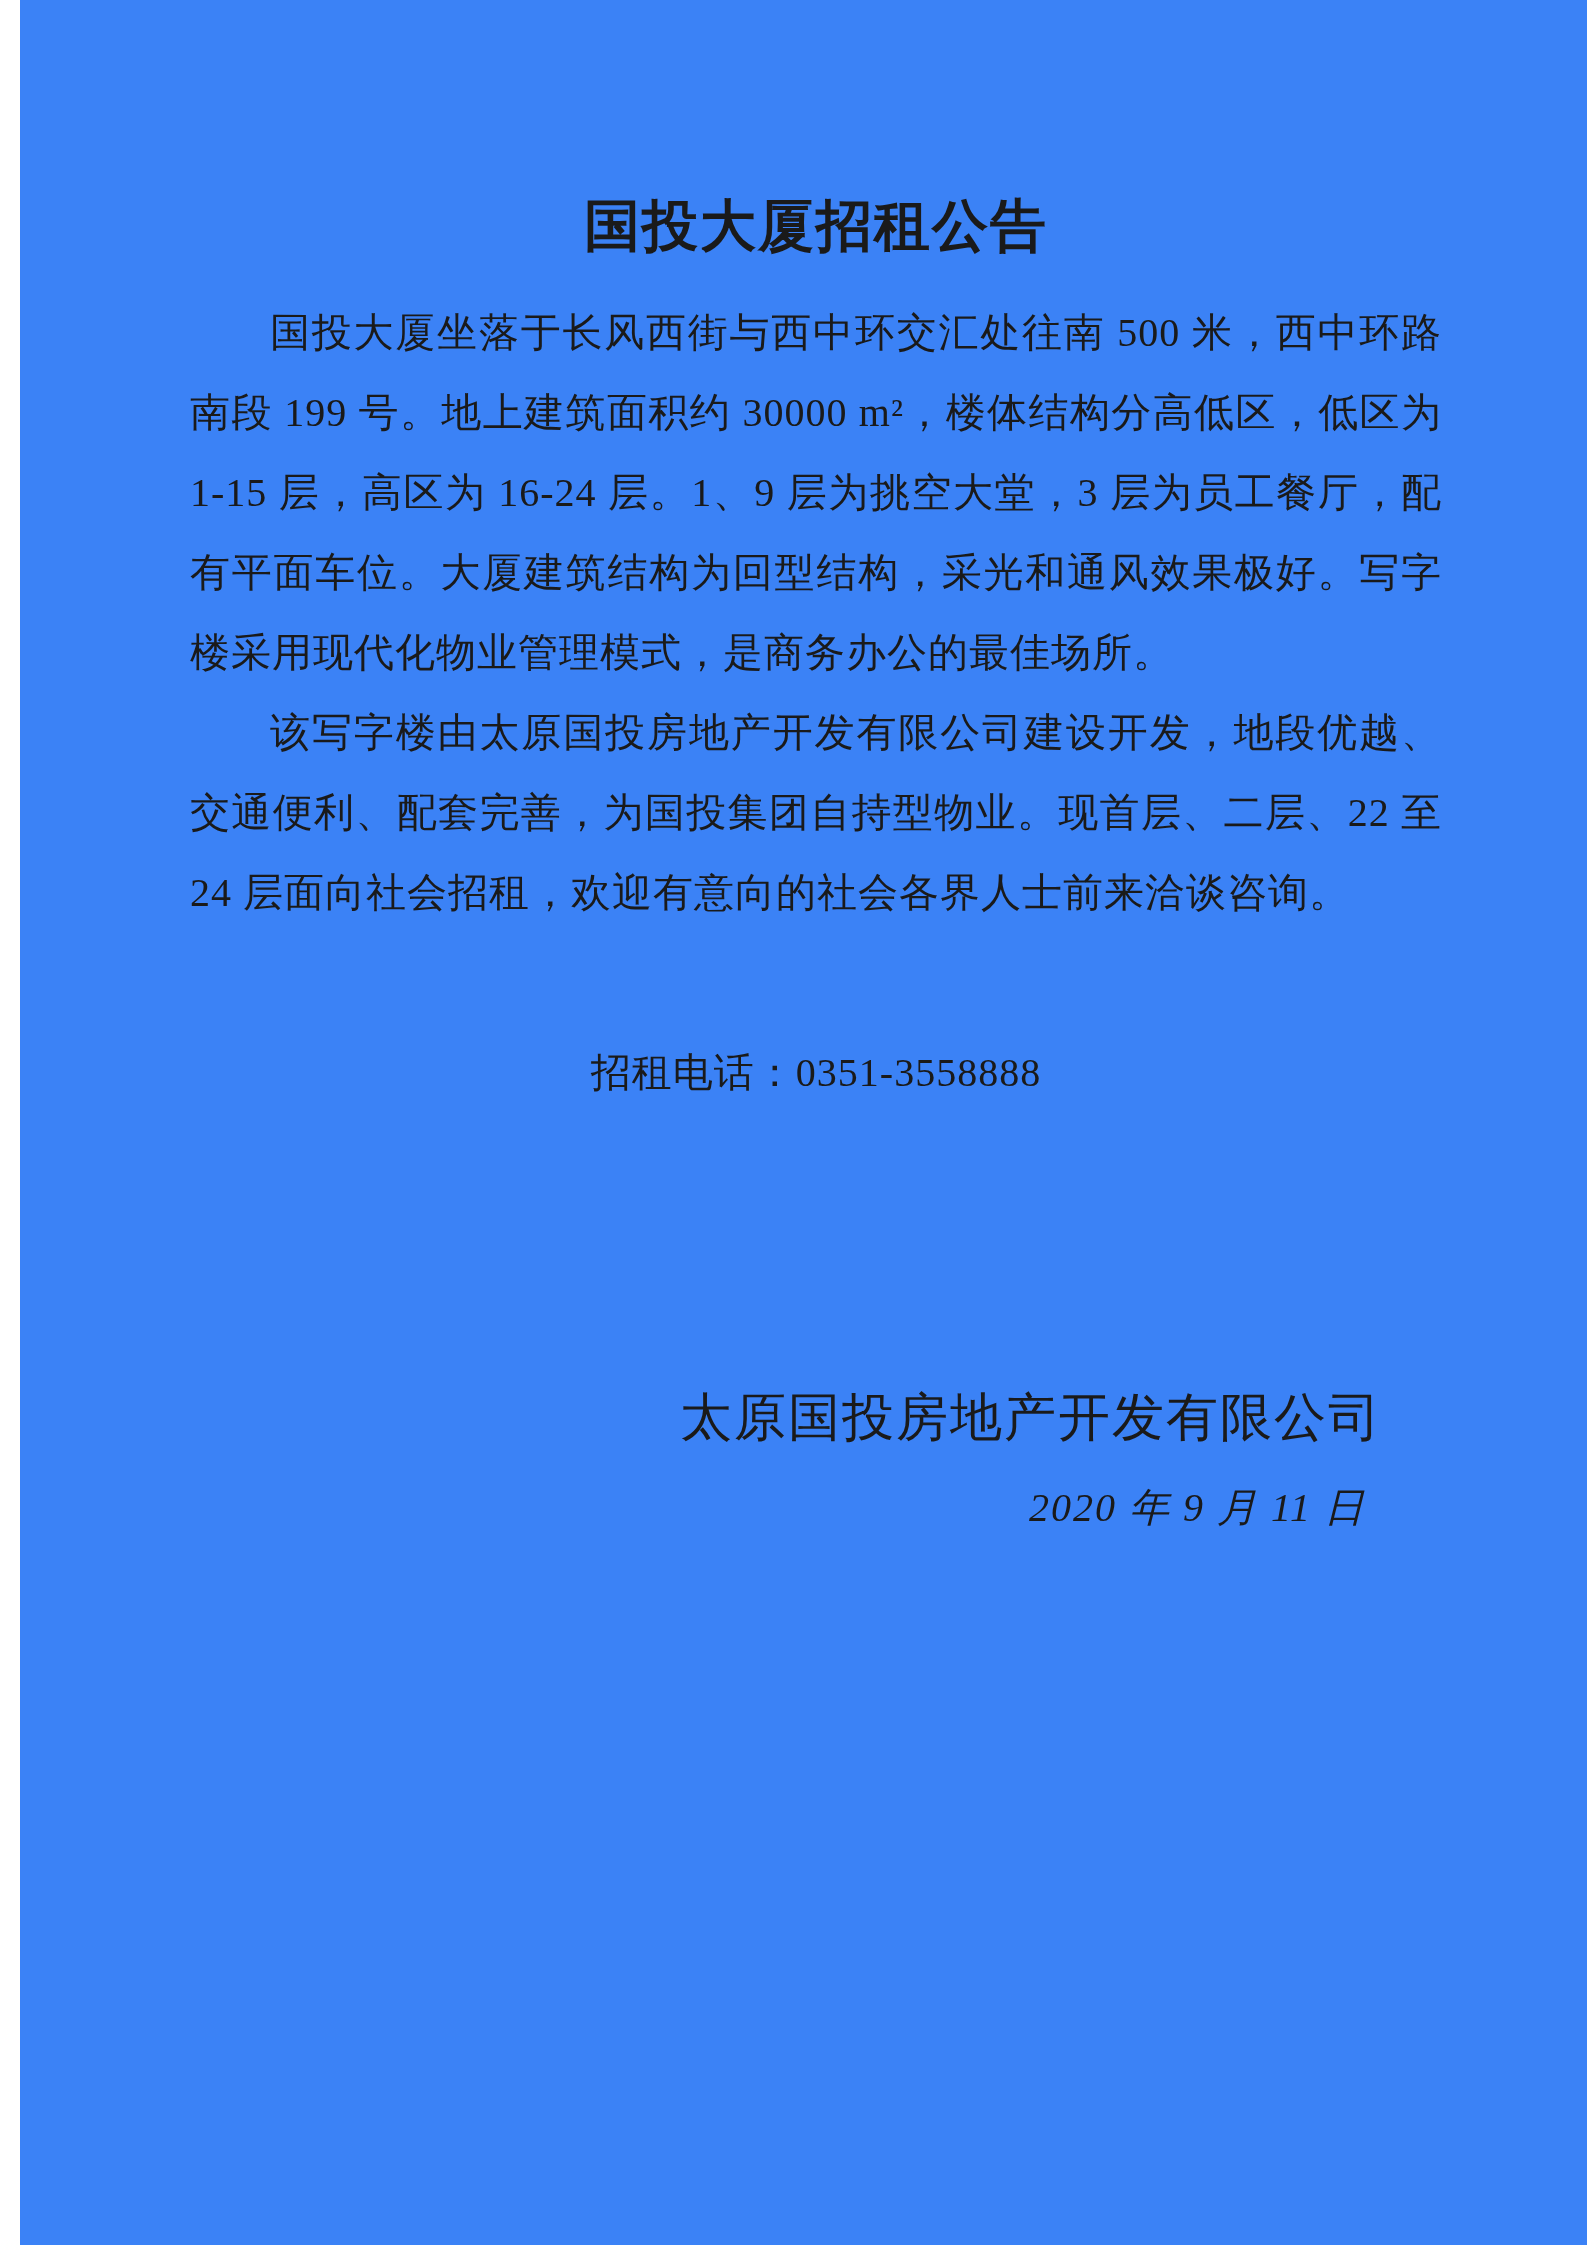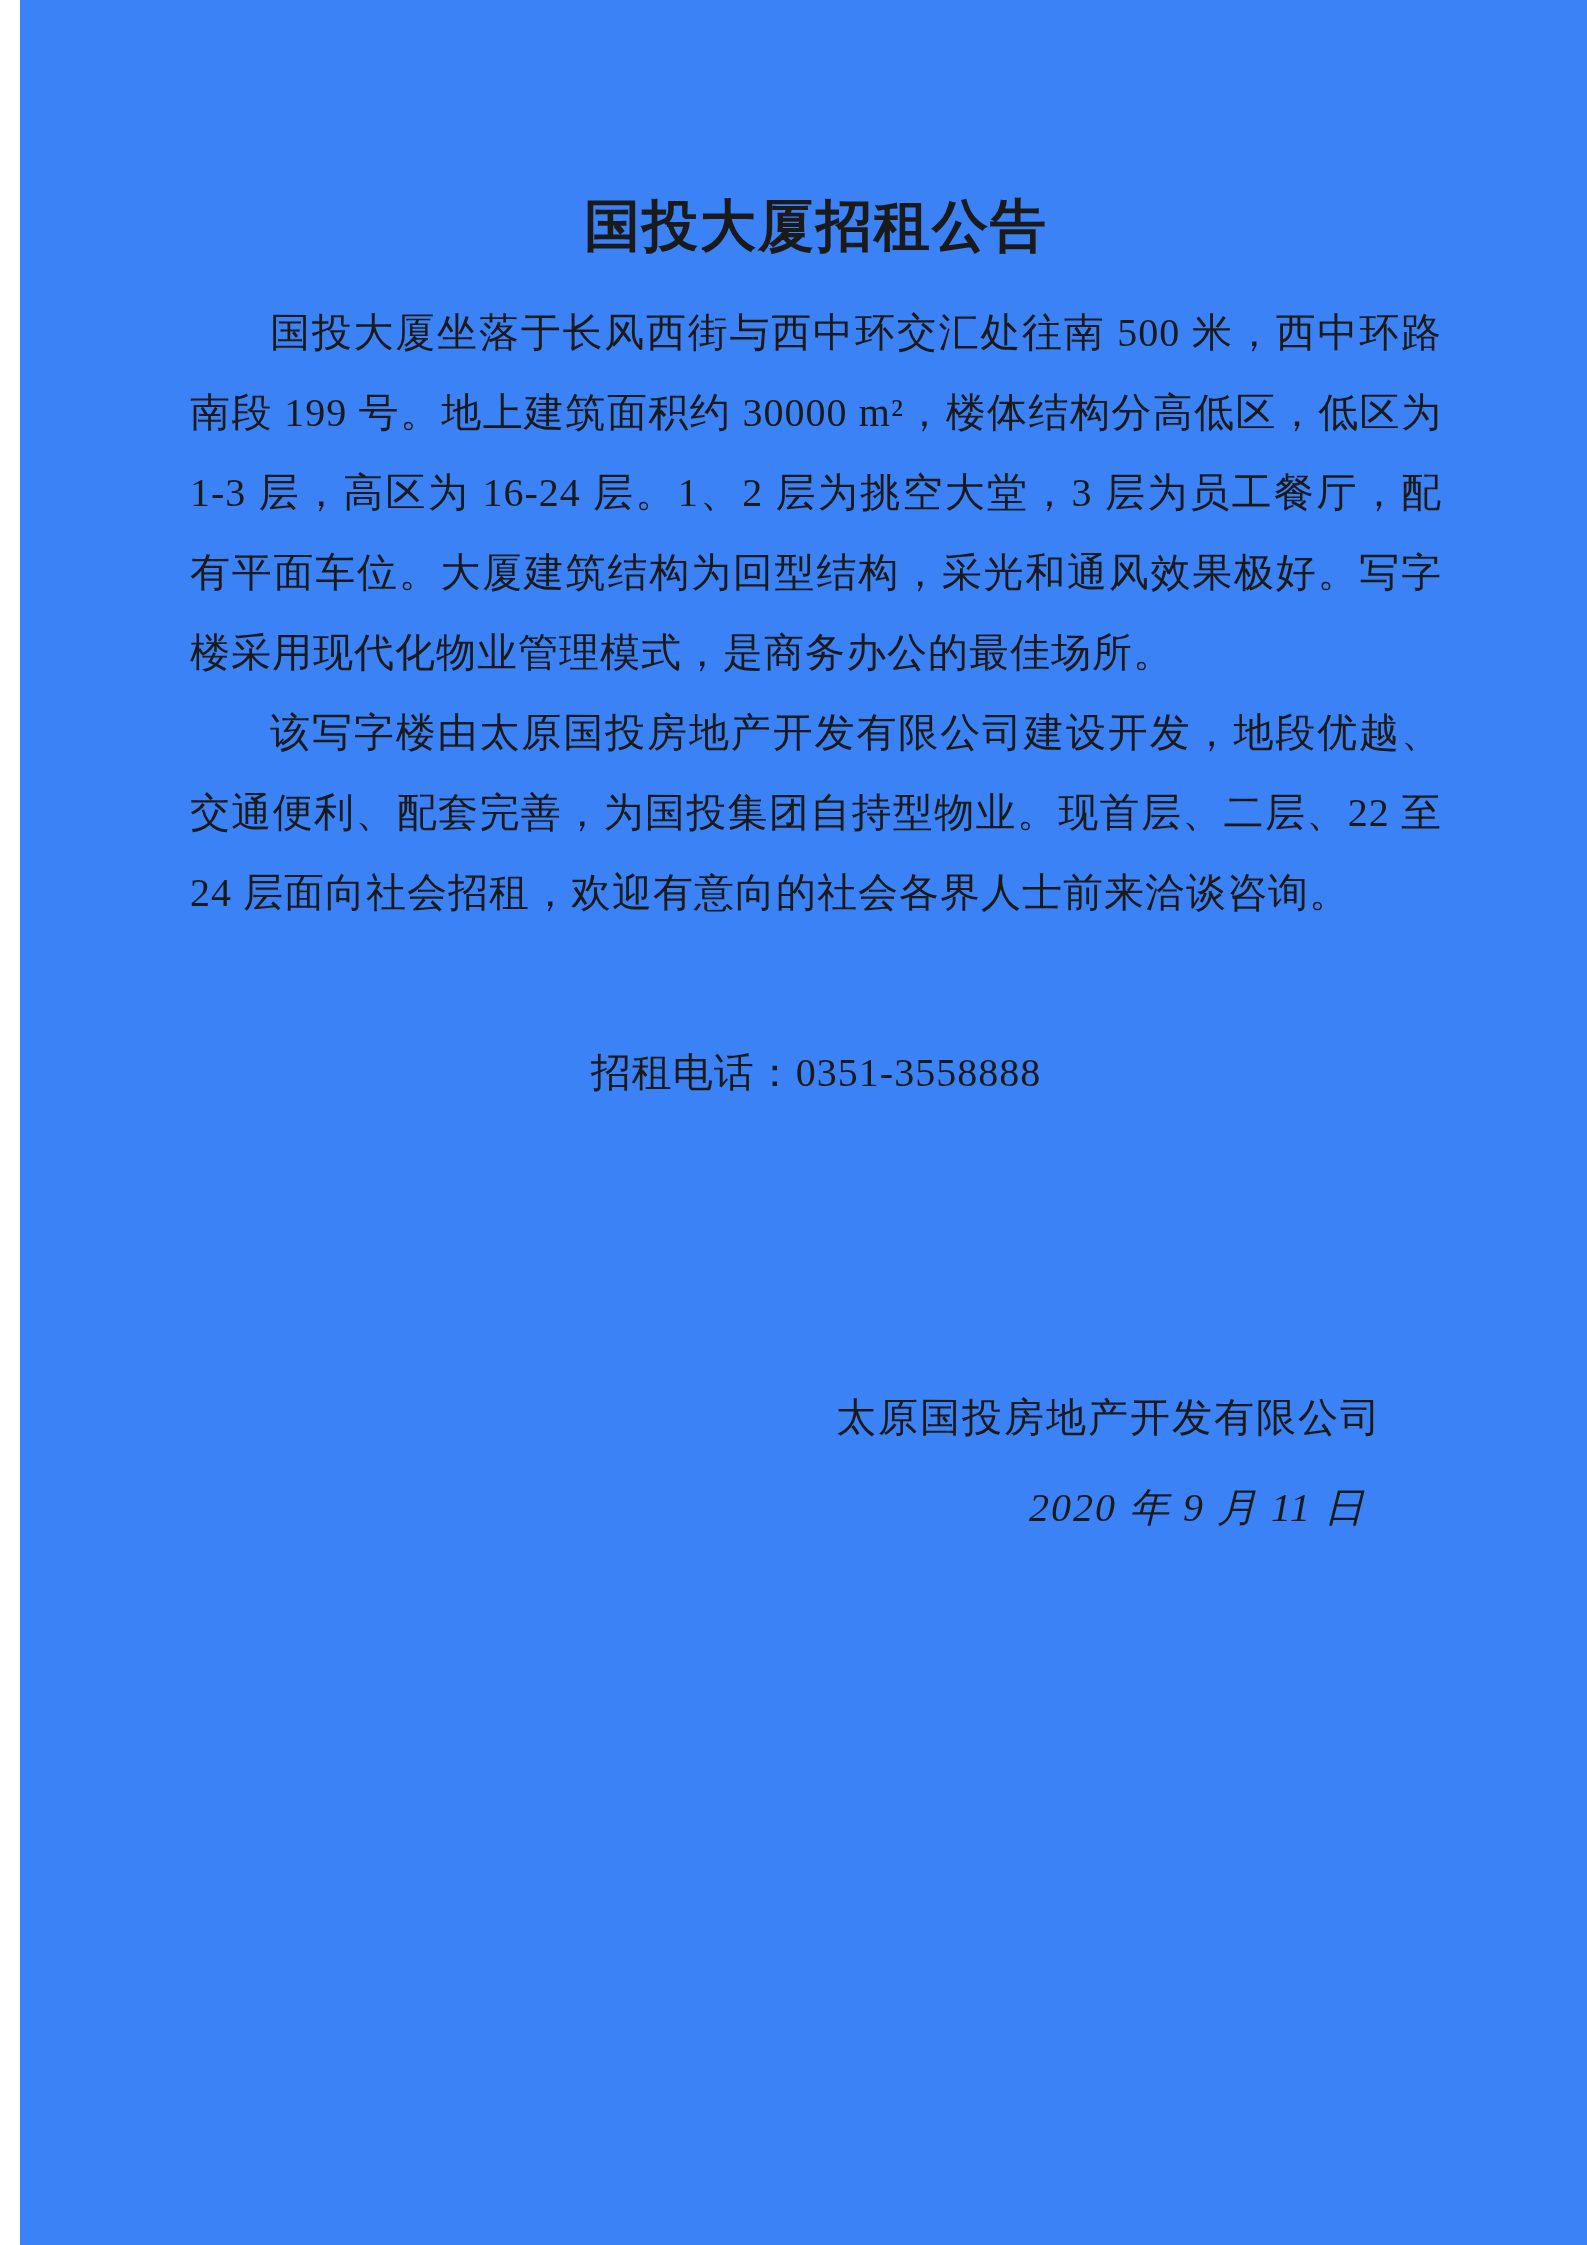--- a/index.html
+++ b/index.html
@@ -43,42 +43,42 @@
     line-height: 80px;
     text-align: center;
     letter-spacing: 1px;
   }
   .signature-block {
     margin-top: 260px;
     text-align: right;
     padding-right: 60px;
   }
   .signature-company {
-    font-size: 40px;
+    font-size: 52px;
     line-height: 90px;
     letter-spacing: 2px;
   }
   .signature-date {
     font-size: 40px;
     line-height: 90px;
     padding-right: 16px;
     letter-spacing: 2px;
     font-style: italic;
   }
 </style>
 </head>
 <body>
 
 <div class="page">
   <div class="content">
 
     <h1 class="doc-title">国投大厦招租公告</h1>
 
     <div>
-      <p class="body-paragraph">国投大厦坐落于长风西街与西中环交汇处往南 500 米，西中环路南段 199 号。地上建筑面积约 30000 m²，楼体结构分高低区，低区为 1-3 层，高区为 16-24 层。1、2 层为挑空大堂，3 层为员工餐厅，配有平面车位。大厦建筑结构为回型结构，采光和通风效果极好。写字楼采用现代化物业管理模式，是商务办公的最佳场所。</p>
+      <p class="body-paragraph">国投大厦坐落于长风西街与西中环交汇处往南 500 米，西中环路南段 199 号。地上建筑面积约 30000 m²，楼体结构分高低区，低区为 1-15 层，高区为 16-24 层。1、9 层为挑空大堂，3 层为员工餐厅，配有平面车位。大厦建筑结构为回型结构，采光和通风效果极好。写字楼采用现代化物业管理模式，是商务办公的最佳场所。</p>
       <p class="body-paragraph">该写字楼由太原国投房地产开发有限公司建设开发，地段优越、交通便利、配套完善，为国投集团自持型物业。现首层、二层、22 至 24 层面向社会招租，欢迎有意向的社会各界人士前来洽谈咨询。</p>
     </div>
 
     <div class="contact-block">
       <p class="contact-line">招租电话：0351-3558888</p>
     </div>
 
     <div class="signature-block">
       <p class="signature-company">太原国投房地产开发有限公司</p>
       <p class="signature-date">2020 年 9 月 11 日</p>

